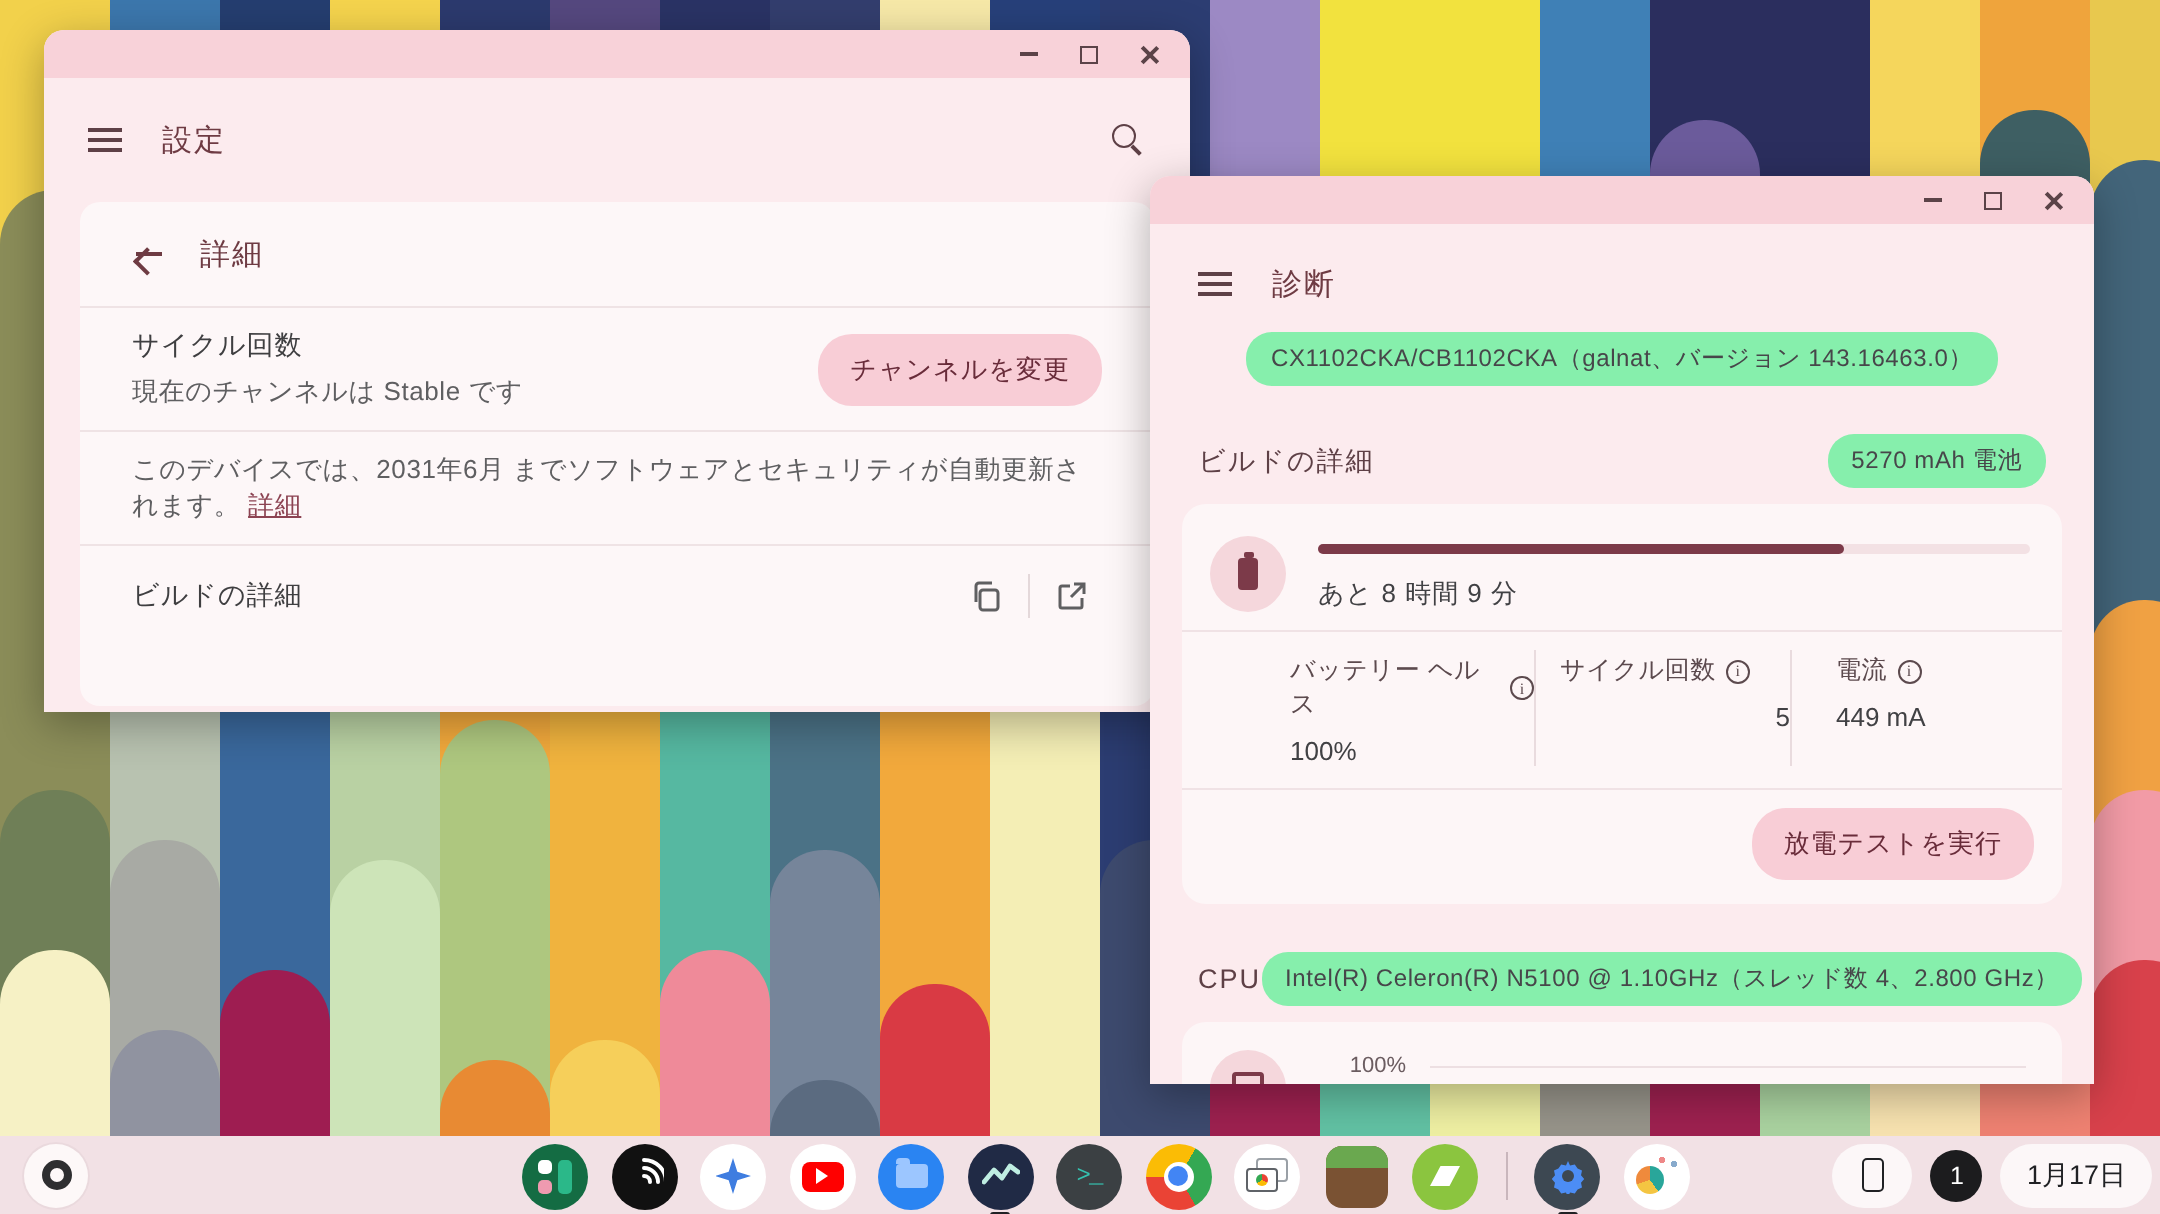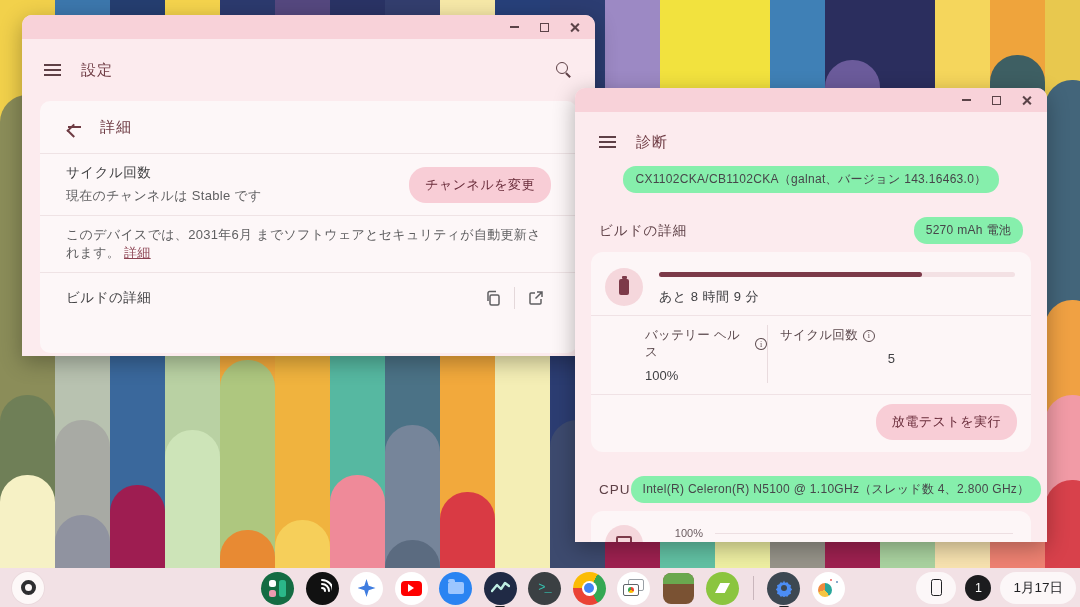--- a/index.html
+++ b/index.html
@@ -355,20 +355,27 @@
             </div>
           <div class="stat-value">100%</div>
         </div>
         <div class="stat-cell c2">
           <div class="stat-label">
               <span>サイクル回数</span>
               <span class="info-ic"></span>
             </div>
           <div class="stat-value">5</div>
         </div>
+        <div class="stat-cell c3">
+          <div class="stat-label">
+              <span>電流</span>
+              <span class="info-ic"></span>
+            </div>
+          <div class="stat-value">449 mA</div>
+        </div>
       </div>
       <div class="d-divider"></div>
       <div class="bat-btn-row">
         <button class="pink-btn">放電テストを実行</button>
       </div>
     </div>
 
     <div class="d-section-row">
       <span class="d-section-label">CPU</span>
       <span class="chip">Intel(R) Celeron(R) N5100 @ 1.10GHz（スレッド数 4、2.800 GHz）</span>

